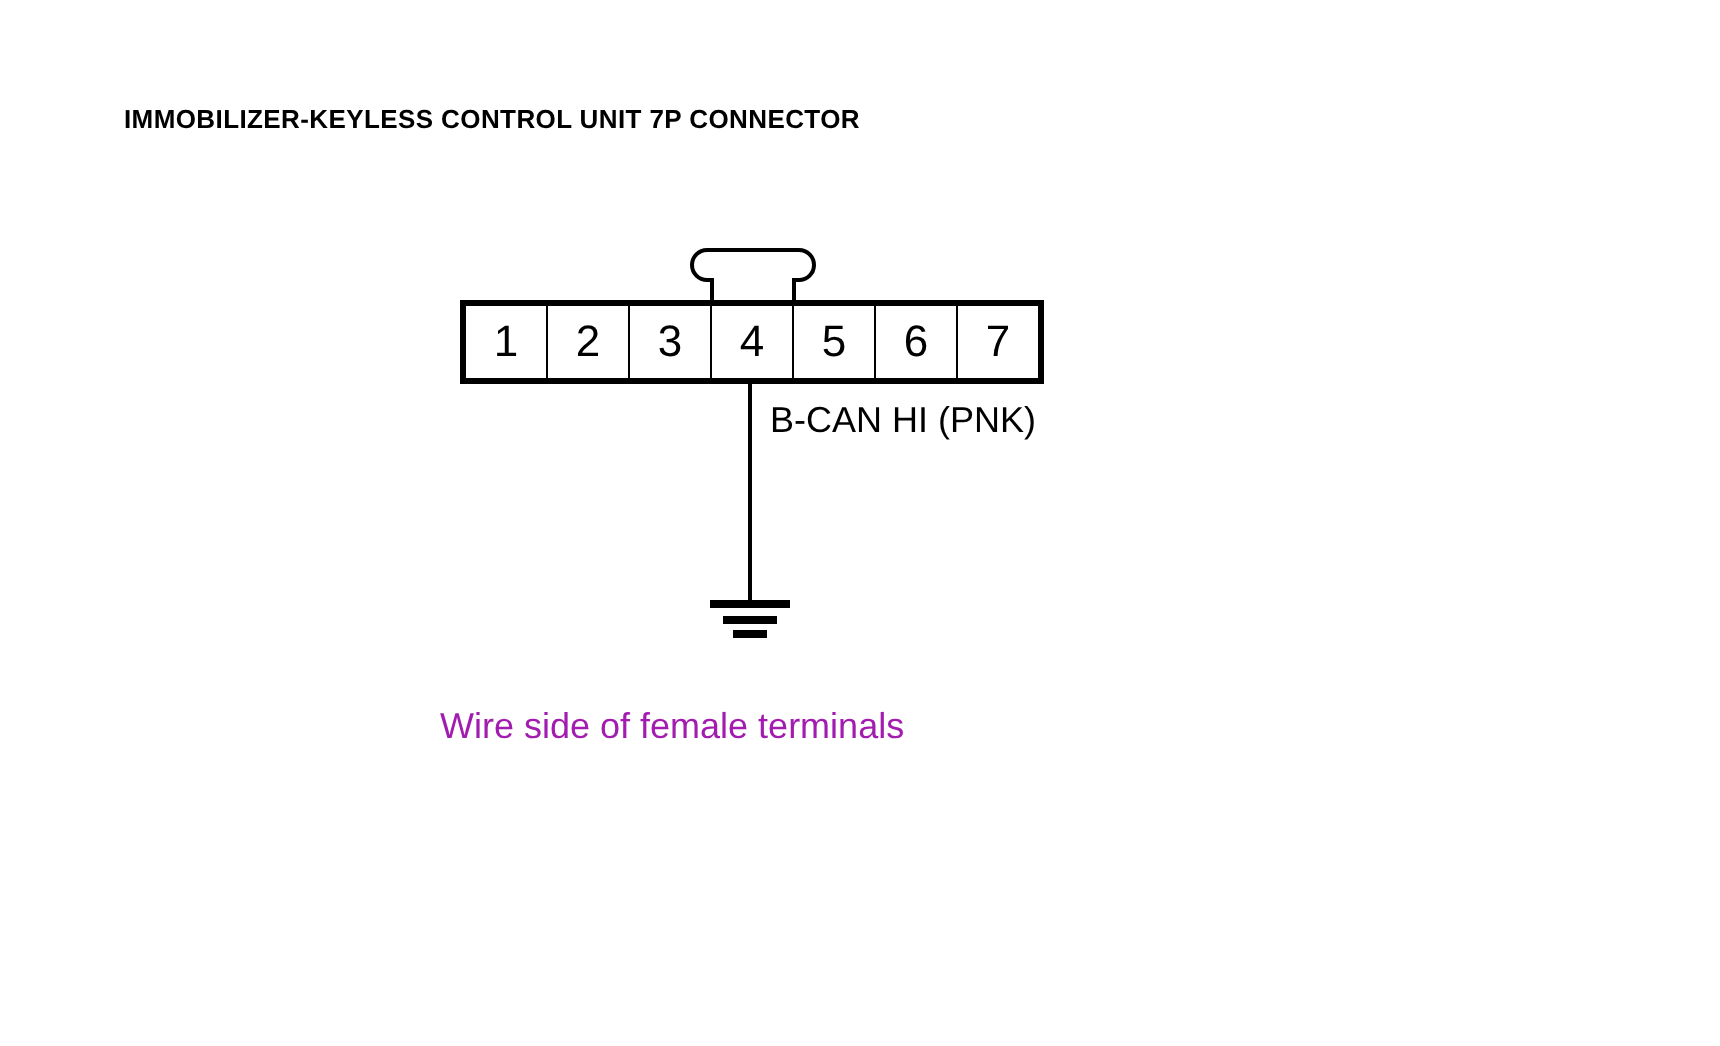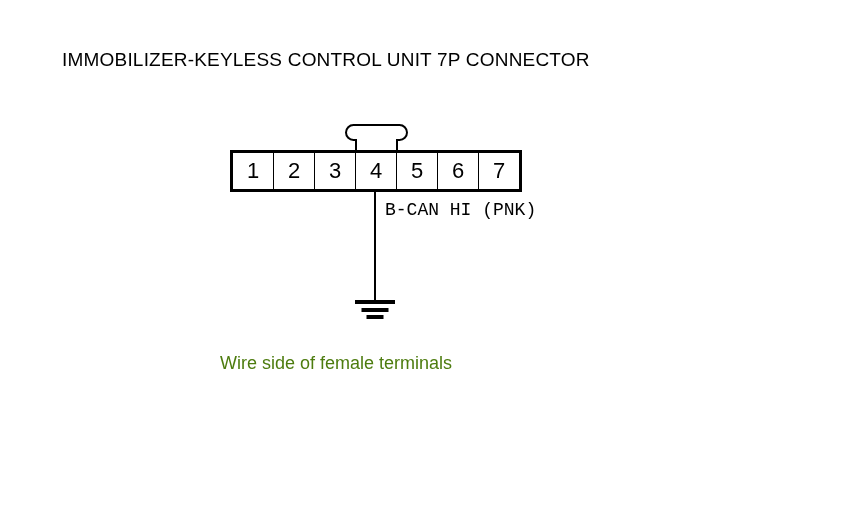--- a/index.html
+++ b/index.html
@@ -17,25 +17,26 @@
     height: 523px;
     background: #ffffff;
     overflow: hidden;
   }
 
   
   .title {
     position: absolute;
     left: 62px;
     top: 48px;
-    font-size: 19px;
+    font-size: 13px;
     line-height: 24px;
     letter-spacing: 0.2px;
     white-space: nowrap;
     color: #000;
+    font-weight: bold;
   }
 
   
   .connector-assembly {
     position: absolute;
     left: 230px;
     top: 124px;
     width: 292px;
     height: 68px;
   }
@@ -116,21 +117,20 @@
   }
 
   
   .wire-label {
     position: absolute;
     left: 385px;
     font-size: 18px;
     line-height: 22px;
     white-space: nowrap;
     color: #000;
-    font-family: Liberation Mono, monospace;
   }
   .label-signal { top: 199px; }
   .label-jumper { top: 253px; }
 
   
   .ground {
     position: absolute;
     left: 355px;
     top: 300px;
     width: 40px;
@@ -147,21 +147,21 @@
   .gb3 { top: 15px; width: 17px; height: 3.5px; }
 
   
   .caption {
     position: absolute;
     left: 220px;
     top: 352px;
     font-size: 18px;
     line-height: 23px;
     white-space: nowrap;
-    color: #4d7c0f;
+    color: #a21caf;
   }
 </style>
 </head>
 <body>
 
 <div id="canvas">
 
   <div class="title">IMMOBILIZER-KEYLESS CONTROL UNIT 7P CONNECTOR</div>
 
   <div class="connector-assembly">

